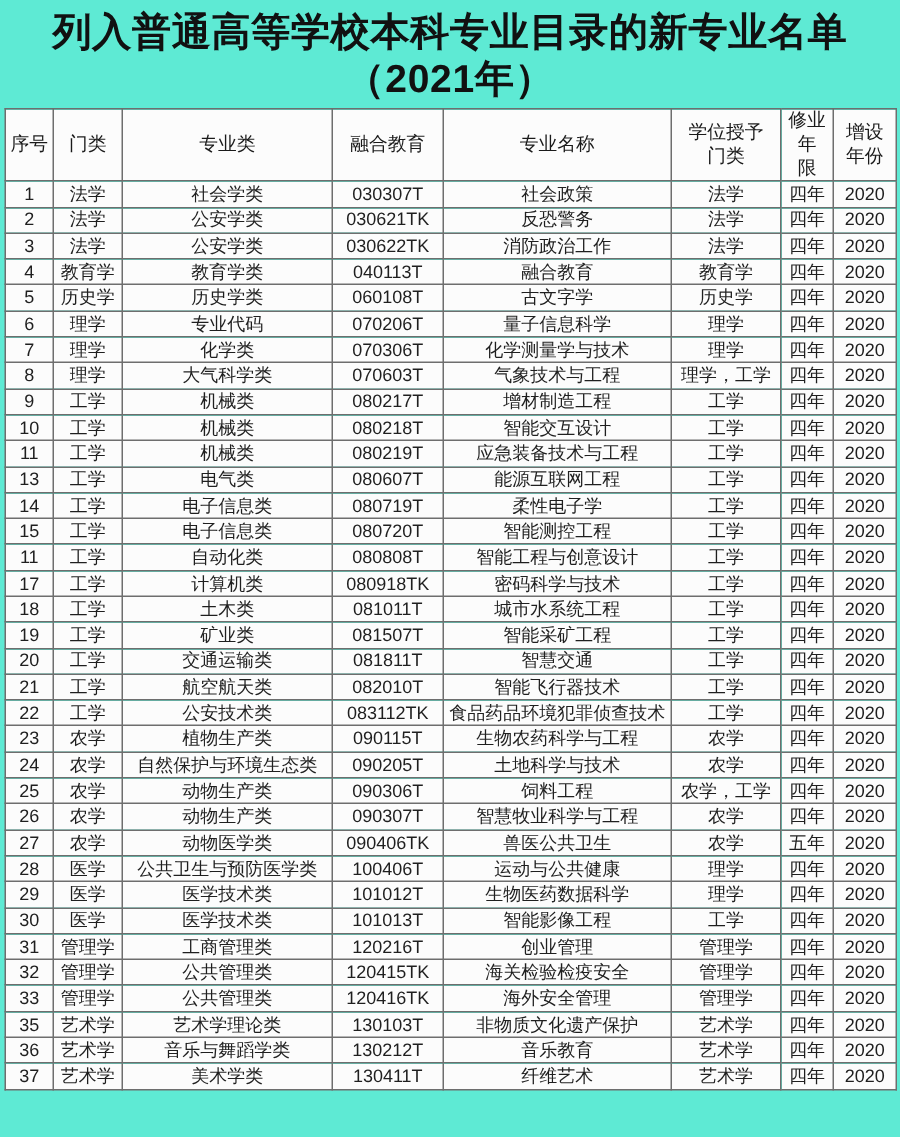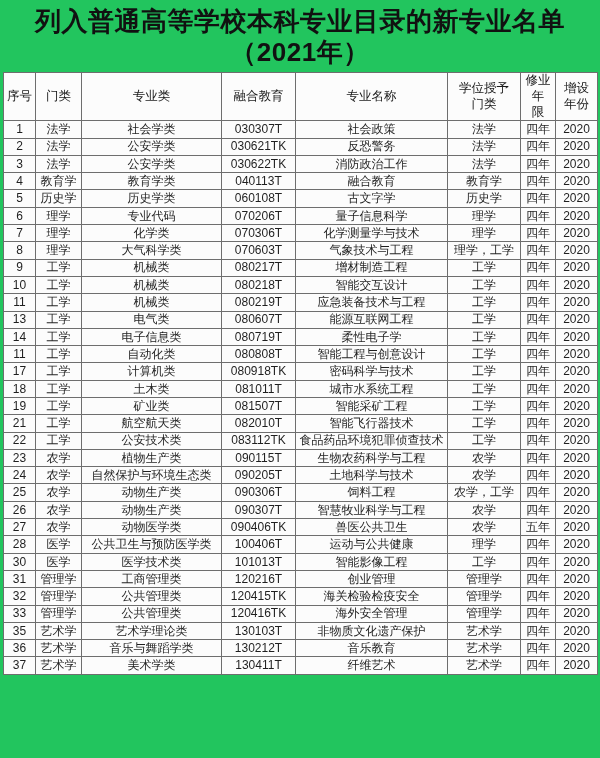--- a/index.html
+++ b/index.html
@@ -4,21 +4,21 @@
 <style>
   html, body {
     margin: 0;
     padding: 0;
     background: #fbfbfb;
   }
   .page {
     width: 600px;
     height: 758px;
     overflow: hidden;
-    background: #22c55e;
+    background: #5eead4;
     font-family: "Liberation Sans", "DejaVu Sans", sans-serif;
     color: #1a1a1a;
     box-sizing: border-box;
   }
   .title {
     margin: 6px 0 4px 0;
     text-align: center;
     font-size: 26px;
     font-weight: bold;
     line-height: 1.2;
@@ -214,20 +214,30 @@
           <td>14</td>
           <td>工学</td>
           <td>电子信息类</td>
           <td>080719T</td>
           <td>柔性电子学</td>
           <td>工学</td>
           <td>四年</td>
           <td>2020</td>
         </tr>
         <tr>
+          <td>15</td>
+          <td>工学</td>
+          <td>电子信息类</td>
+          <td>080720T</td>
+          <td>智能测控工程</td>
+          <td>工学</td>
+          <td>四年</td>
+          <td>2020</td>
+        </tr>
+        <tr>
           <td>11</td>
           <td>工学</td>
           <td>自动化类</td>
           <td>080808T</td>
           <td>智能工程与创意设计</td>
           <td>工学</td>
           <td>四年</td>
           <td>2020</td>
         </tr>
         <tr>
@@ -249,20 +259,30 @@
           <td>工学</td>
           <td>四年</td>
           <td>2020</td>
         </tr>
         <tr>
           <td>19</td>
           <td>工学</td>
           <td>矿业类</td>
           <td>081507T</td>
           <td>智能采矿工程</td>
+          <td>工学</td>
+          <td>四年</td>
+          <td>2020</td>
+        </tr>
+        <tr>
+          <td>20</td>
+          <td>工学</td>
+          <td>交通运输类</td>
+          <td>081811T</td>
+          <td>智慧交通</td>
           <td>工学</td>
           <td>四年</td>
           <td>2020</td>
         </tr>
         <tr>
           <td>21</td>
           <td>工学</td>
           <td>航空航天类</td>
           <td>082010T</td>
           <td>智能飞行器技术</td>
@@ -334,20 +354,30 @@
           <td>28</td>
           <td>医学</td>
           <td>公共卫生与预防医学类</td>
           <td>100406T</td>
           <td>运动与公共健康</td>
           <td>理学</td>
           <td>四年</td>
           <td>2020</td>
         </tr>
         <tr>
+          <td>29</td>
+          <td>医学</td>
+          <td>医学技术类</td>
+          <td>101012T</td>
+          <td>生物医药数据科学</td>
+          <td>理学</td>
+          <td>四年</td>
+          <td>2020</td>
+        </tr>
+        <tr>
           <td>30</td>
           <td>医学</td>
           <td>医学技术类</td>
           <td>101013T</td>
           <td>智能影像工程</td>
           <td>工学</td>
           <td>四年</td>
           <td>2020</td>
         </tr>
         <tr>

